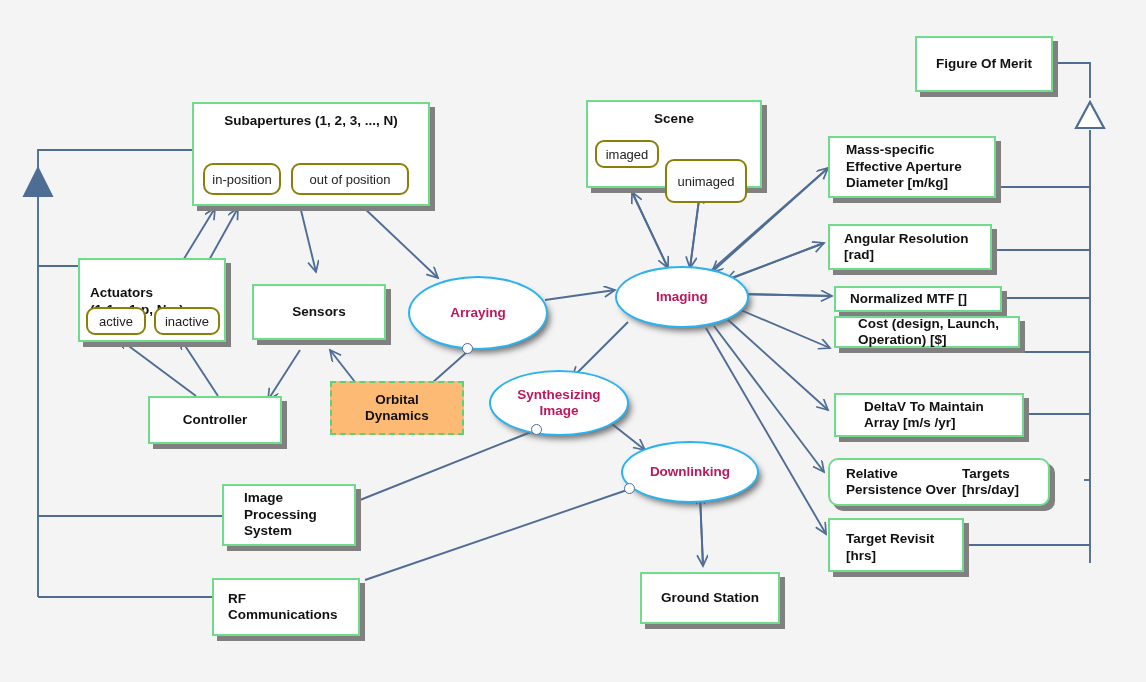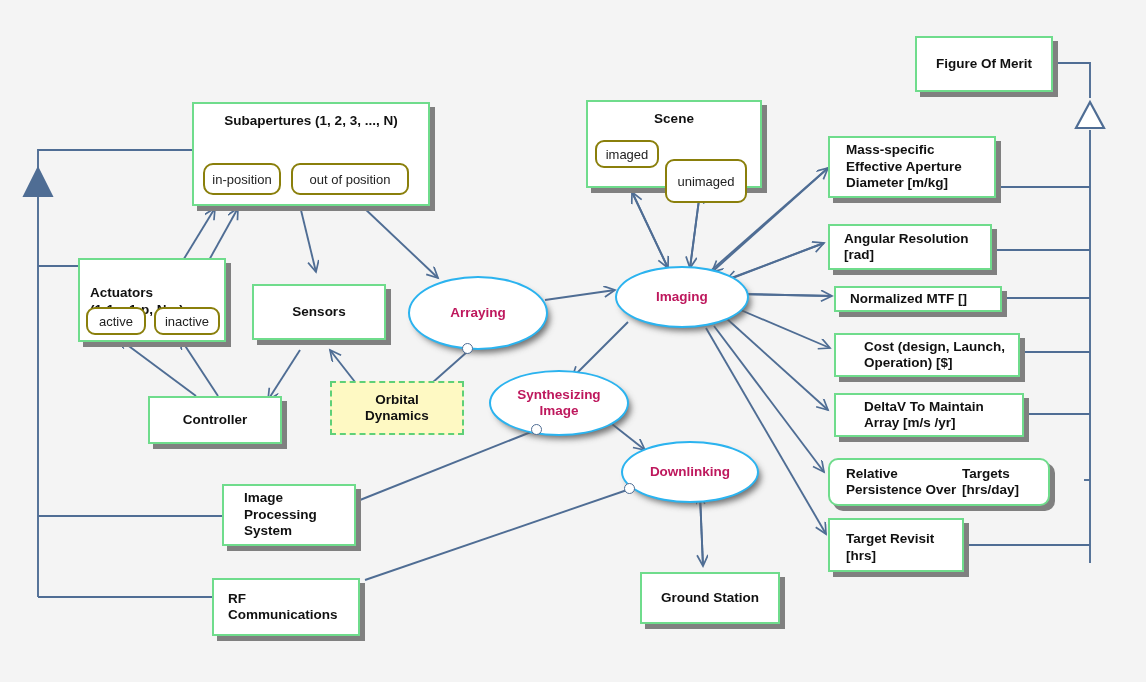--- a/index.html
+++ b/index.html
@@ -27,21 +27,21 @@
     line-height:1.22;
     display:flex;
     padding:6px 10px;
   }
   .block.center{align-items:center;justify-content:center;text-align:center;}
   .block.leftmid{align-items:center;justify-content:flex-start;text-align:left;}
   .block.topcenter{align-items:flex-start;justify-content:center;text-align:center;padding-top:9px;}
   .block.dashed{
     border:2px dashed #5fd078;
     box-shadow:none;
-    background:#fef9c3;
+    background:#fdba74;
   }
 
   
   .chip{
     position:absolute;
     background:#ffffff;
     border:2px solid #8a7f0b;
     border-radius:9px;
     box-sizing:border-box;
     display:flex;align-items:center;justify-content:center;
@@ -226,21 +226,21 @@
   <div class="block leftmid" style="left:828px;top:136px;width:168px;height:62px;flex-direction:column;align-items:flex-start;justify-content:center;padding-left:16px;">
     <span>Mass-specific</span>
     <span>Effective Aperture</span>
     <span>Diameter [m/kg]</span>
   </div>
 
   <div class="block leftmid" style="left:834px;top:286px;width:168px;height:26px;align-items:center;justify-content:flex-start;padding-left:14px;">
     <span>Normalized MTF []</span>
   </div>
 
-  <div class="block leftmid" style="left:834px;top:333px;width:186px;height:44px;flex-direction:column;align-items:flex-start;justify-content:center;padding-left:28px;">
+  <div class="block leftmid" style="left:834px;top:316px;width:186px;height:32px;flex-direction:column;align-items:flex-start;justify-content:center;padding-left:22px;">
     <span>Cost (design, Launch,</span>
     <span>Operation) [$]</span>
   </div>
 
   <div class="block leftmid" style="left:834px;top:393px;width:190px;height:44px;flex-direction:column;align-items:flex-start;justify-content:center;padding-left:28px;">
     <span>DeltaV To Maintain</span>
     <span>Array [m/s /yr]</span>
   </div>
 
   <div class="block leftmid" style="left:828px;top:458px;width:222px;height:48px;flex-direction:row;align-items:flex-start;justify-content:center;padding-left:16px;border-radius:10px;">

